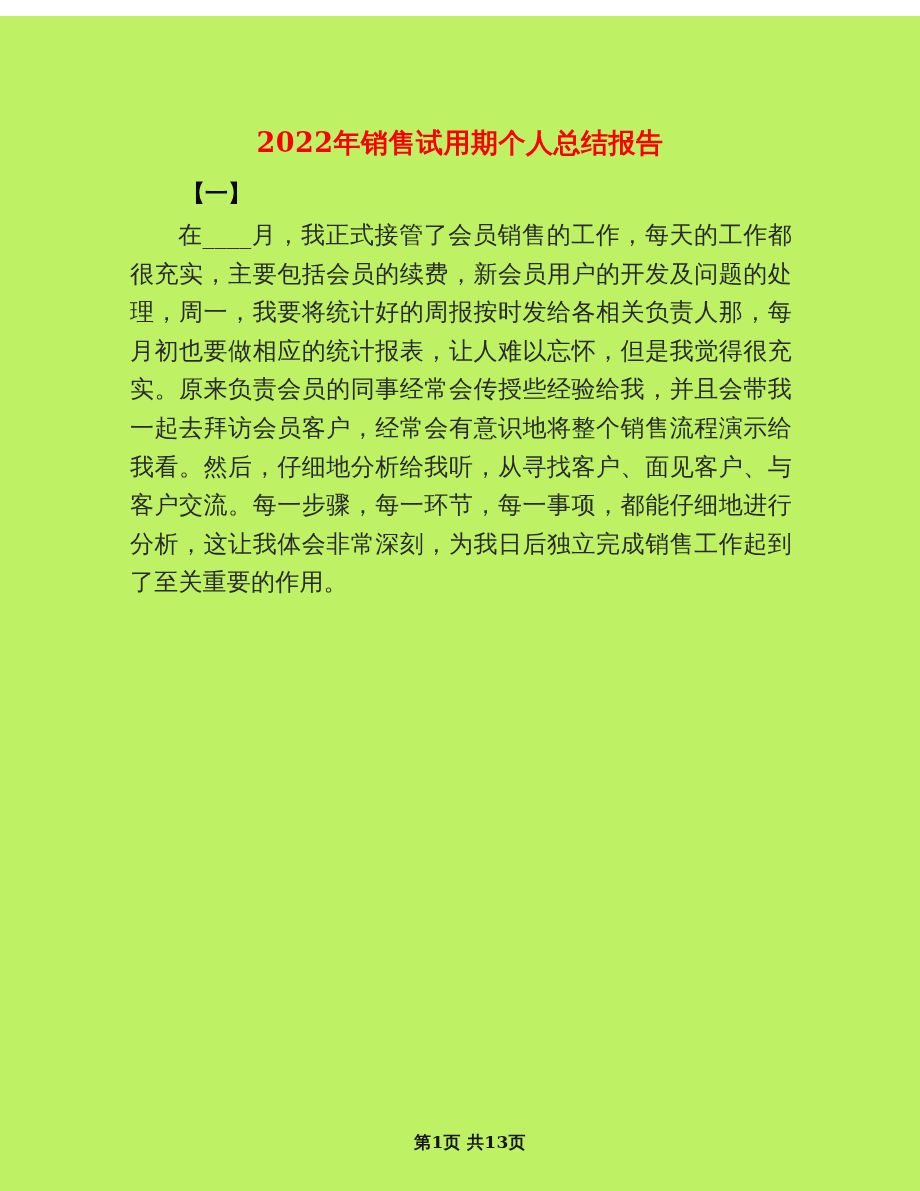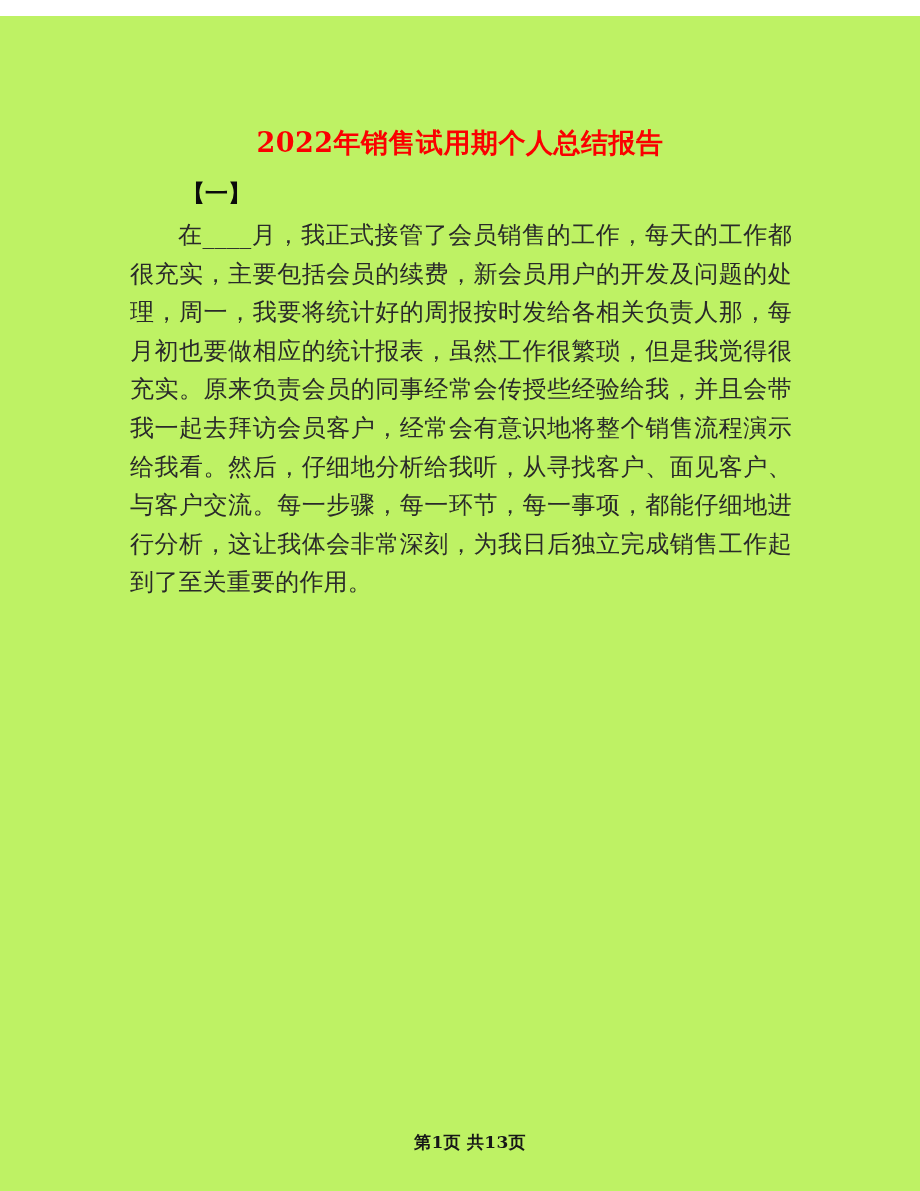--- a/index.html
+++ b/index.html
@@ -86,19 +86,19 @@
 <div class="page">
 
   <div class="doc-title">2022年销售试用期个人总结报告</div>
 
   <div class="content">
 
     <div class="section-marker">【一】</div>
 
 
 
-    <p class="para">在____月，我正式接管了会员销售的工作，每天的工作都很充实，主要包括会员的续费，新会员用户的开发及问题的处理，周一，我要将统计好的周报按时发给各相关负责人那，每月初也要做相应的统计报表，虽然工作很繁琐，但是我觉得很充实。原来负责会员的同事经常会传授些经验给我，并且会带我一起去拜访会员客户，经常会有意识地将整个销售流程演示给我看。然后，仔细地分析给我听，从寻找客户、面见客户、与客户交流。每一步骤，每一环节，每一事项，都能仔细地进行分析，这让我体会非常深刻，为我日后独立完成销售工作起到了至关重要的作用。</p>
+    <p class="para">在____月，我正式接管了会员销售的工作，每天的工作都很充实，主要包括会员的续费，新会员用户的开发及问题的处理，周一，我要将统计好的周报按时发给各相关负责人那，每月初也要做相应的统计报表，让人难以忘怀，但是我觉得很充实。原来负责会员的同事经常会传授些经验给我，并且会带我一起去拜访会员客户，经常会有意识地将整个销售流程演示给我看。然后，仔细地分析给我听，从寻找客户、面见客户、与客户交流。每一步骤，每一环节，每一事项，都能仔细地进行分析，这让我体会非常深刻，为我日后独立完成销售工作起到了至关重要的作用。</p>
 
   </div>
 
   <div class="footer">第1页 共13页</div>
 
 </div>
 
 </body></html>

